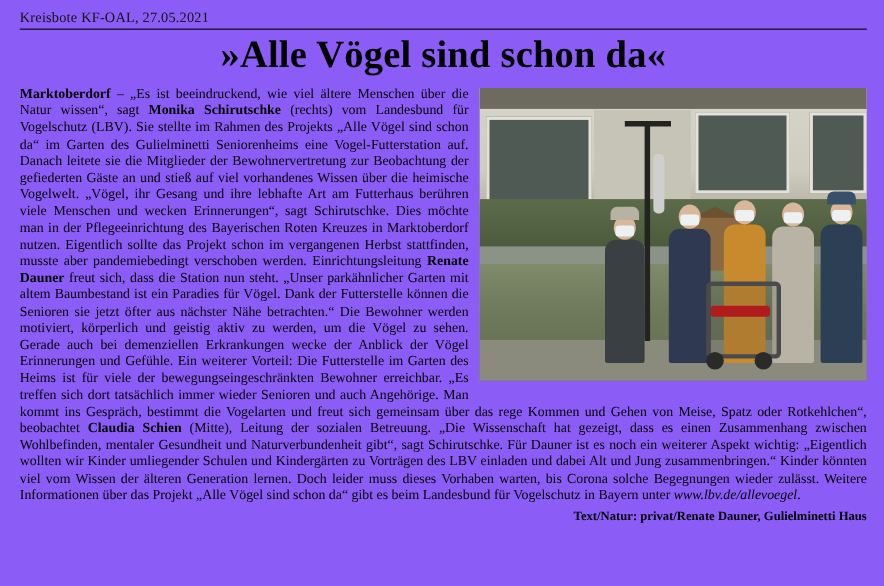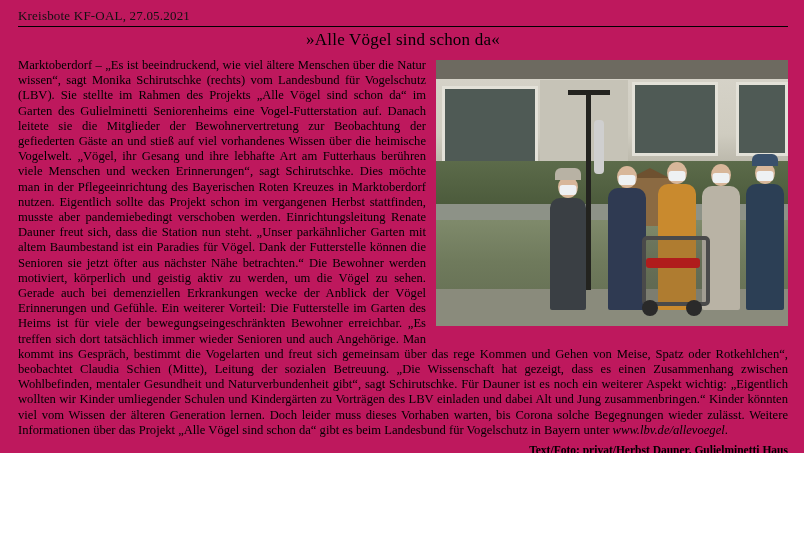--- a/index.html
+++ b/index.html
@@ -6,22 +6,22 @@
     margin: 0;
     padding: 0;
     background: #ffffff;
   }
   body {
     font-family: "Liberation Serif", serif;
   }
   .page {
     position: relative;
     width: 804px;
-    height: 453px;
-    background: #be185d;
+    height: 533px;
+    background: #8b5cf6;
     box-sizing: border-box;
     overflow: hidden;
   }
   .inner {
     position: absolute;
     left: 18px;
     top: 8px;
     width: 770px;
     height: 518px;
   }
@@ -32,22 +32,22 @@
     letter-spacing: 0.2px;
     margin: 0 0 2px 0;
   }
   .rule {
     border-top: 1px solid #000;
     width: 100%;
     margin: 0 0 2px 0;
   }
   .headline {
     font-family: "Liberation Serif", serif;
-    font-size: 17px;
-    font-weight: normal;
+    font-size: 35px;
+    font-weight: bold;
     color: #000;
     text-align: center;
     margin: 3px 0 8px 0;
     letter-spacing: 0.2px;
   }
   .photo {
     float: right;
     width: 352px;
     height: 266px;
     margin: 2px 0 6px 10px;
@@ -145,21 +145,21 @@
     border-radius: 50%; background: #2a2a2a;
   }
   .body-text {
     font-family: "Liberation Serif", serif;
     font-size: 12.6px;
     line-height: 15.2px;
     color: #000;
     text-align: justify;
     hyphens: auto;
   }
-  .body-text b { font-weight: normal; }
+  .body-text b { font-weight: bold; }
   .body-text i { }
   .credit {
     clear: both;
     text-align: right;
     font-family: "Liberation Serif", serif;
     font-size: 11.5px;
     font-weight: bold;
     margin-top: 6px;
   }
   .lead-city { font-weight: bold; }
@@ -223,15 +223,15 @@
       <div class="ph-walker"></div>
       <div class="ph-walker-seat"></div>
       <div class="ph-wheel" style="left:206px;"></div>
       <div class="ph-wheel" style="left:250px;"></div>
     </div>
 
     <div class="body-text">
       <b class="lead-city">Marktoberdorf</b><span> – „Es ist beeindruckend, wie viel ältere Menschen über die Natur wissen“, sagt </span><b>Monika Schirutschke</b><span> (rechts) vom Landesbund für Vogelschutz (LBV). Sie stellte im Rahmen des Projekts „Alle Vögel sind schon da“ im Garten des Gulielminetti Seniorenheims eine Vogel-Futterstation auf. Danach leitete sie die Mitglieder der Bewohnervertretung zur Beobachtung der gefiederten Gäste an und stieß auf viel vorhandenes Wissen über die heimische Vogelwelt. „Vögel, ihr Gesang und ihre lebhafte Art am Futterhaus berühren viele Menschen und wecken Erinnerungen“, sagt Schirutschke. Dies möchte man in der Pflegeeinrichtung des Bayerischen Roten Kreuzes in Marktoberdorf nutzen. Eigentlich sollte das Projekt schon im vergangenen Herbst stattfinden, musste aber pandemiebedingt verschoben werden. Einrichtungsleitung </span><b>Renate Dauner</b><span> freut sich, dass die Station nun steht. „Unser parkähnlicher Garten mit altem Baumbestand ist ein Paradies für Vögel. Dank der Futterstelle können die Senioren sie jetzt öfter aus nächster Nähe betrachten.“ Die Bewohner werden motiviert, körperlich und geistig aktiv zu werden, um die Vögel zu sehen. Gerade auch bei demenziellen Erkrankungen wecke der Anblick der Vögel Erinnerungen und Gefühle. Ein weiterer Vorteil: Die Futterstelle im Garten des Heims ist für viele der bewegungseingeschränkten Bewohner erreichbar. „Es treffen sich dort tatsächlich immer wieder Senioren und auch Angehörige. Man kommt ins Gespräch, bestimmt die Vogelarten und freut sich gemeinsam über das rege Kommen und Gehen von Meise, Spatz oder Rotkehlchen“, beobachtet </span><b>Claudia Schien</b><span> (Mitte), Leitung der sozialen Betreuung. „Die Wissenschaft hat gezeigt, dass es einen Zusammenhang zwischen Wohlbefinden, mentaler Gesundheit und Naturverbundenheit gibt“, sagt Schirutschke. Für Dauner ist es noch ein weiterer Aspekt wichtig: „Eigentlich wollten wir Kinder umliegender Schulen und Kindergärten zu Vorträgen des LBV einladen und dabei Alt und Jung zusammenbringen.“ Kinder könnten viel vom Wissen der älteren Generation lernen. Doch leider muss dieses Vorhaben warten, bis Corona solche Begegnungen wieder zulässt. Weitere Informationen über das Projekt „Alle Vögel sind schon da“ gibt es beim Landesbund für Vogelschutz in Bayern unter </span><i>www.lbv.de/allevoegel</i><span>.</span>
     </div>
 
-    <div class="credit">Text/Foto: privat/Herbst Dauner, Gulielminetti Haus</div>
+    <div class="credit">Text/Natur: privat/Renate Dauner, Gulielminetti Haus</div>
   </div>
 </div>
 
 </body></html>

